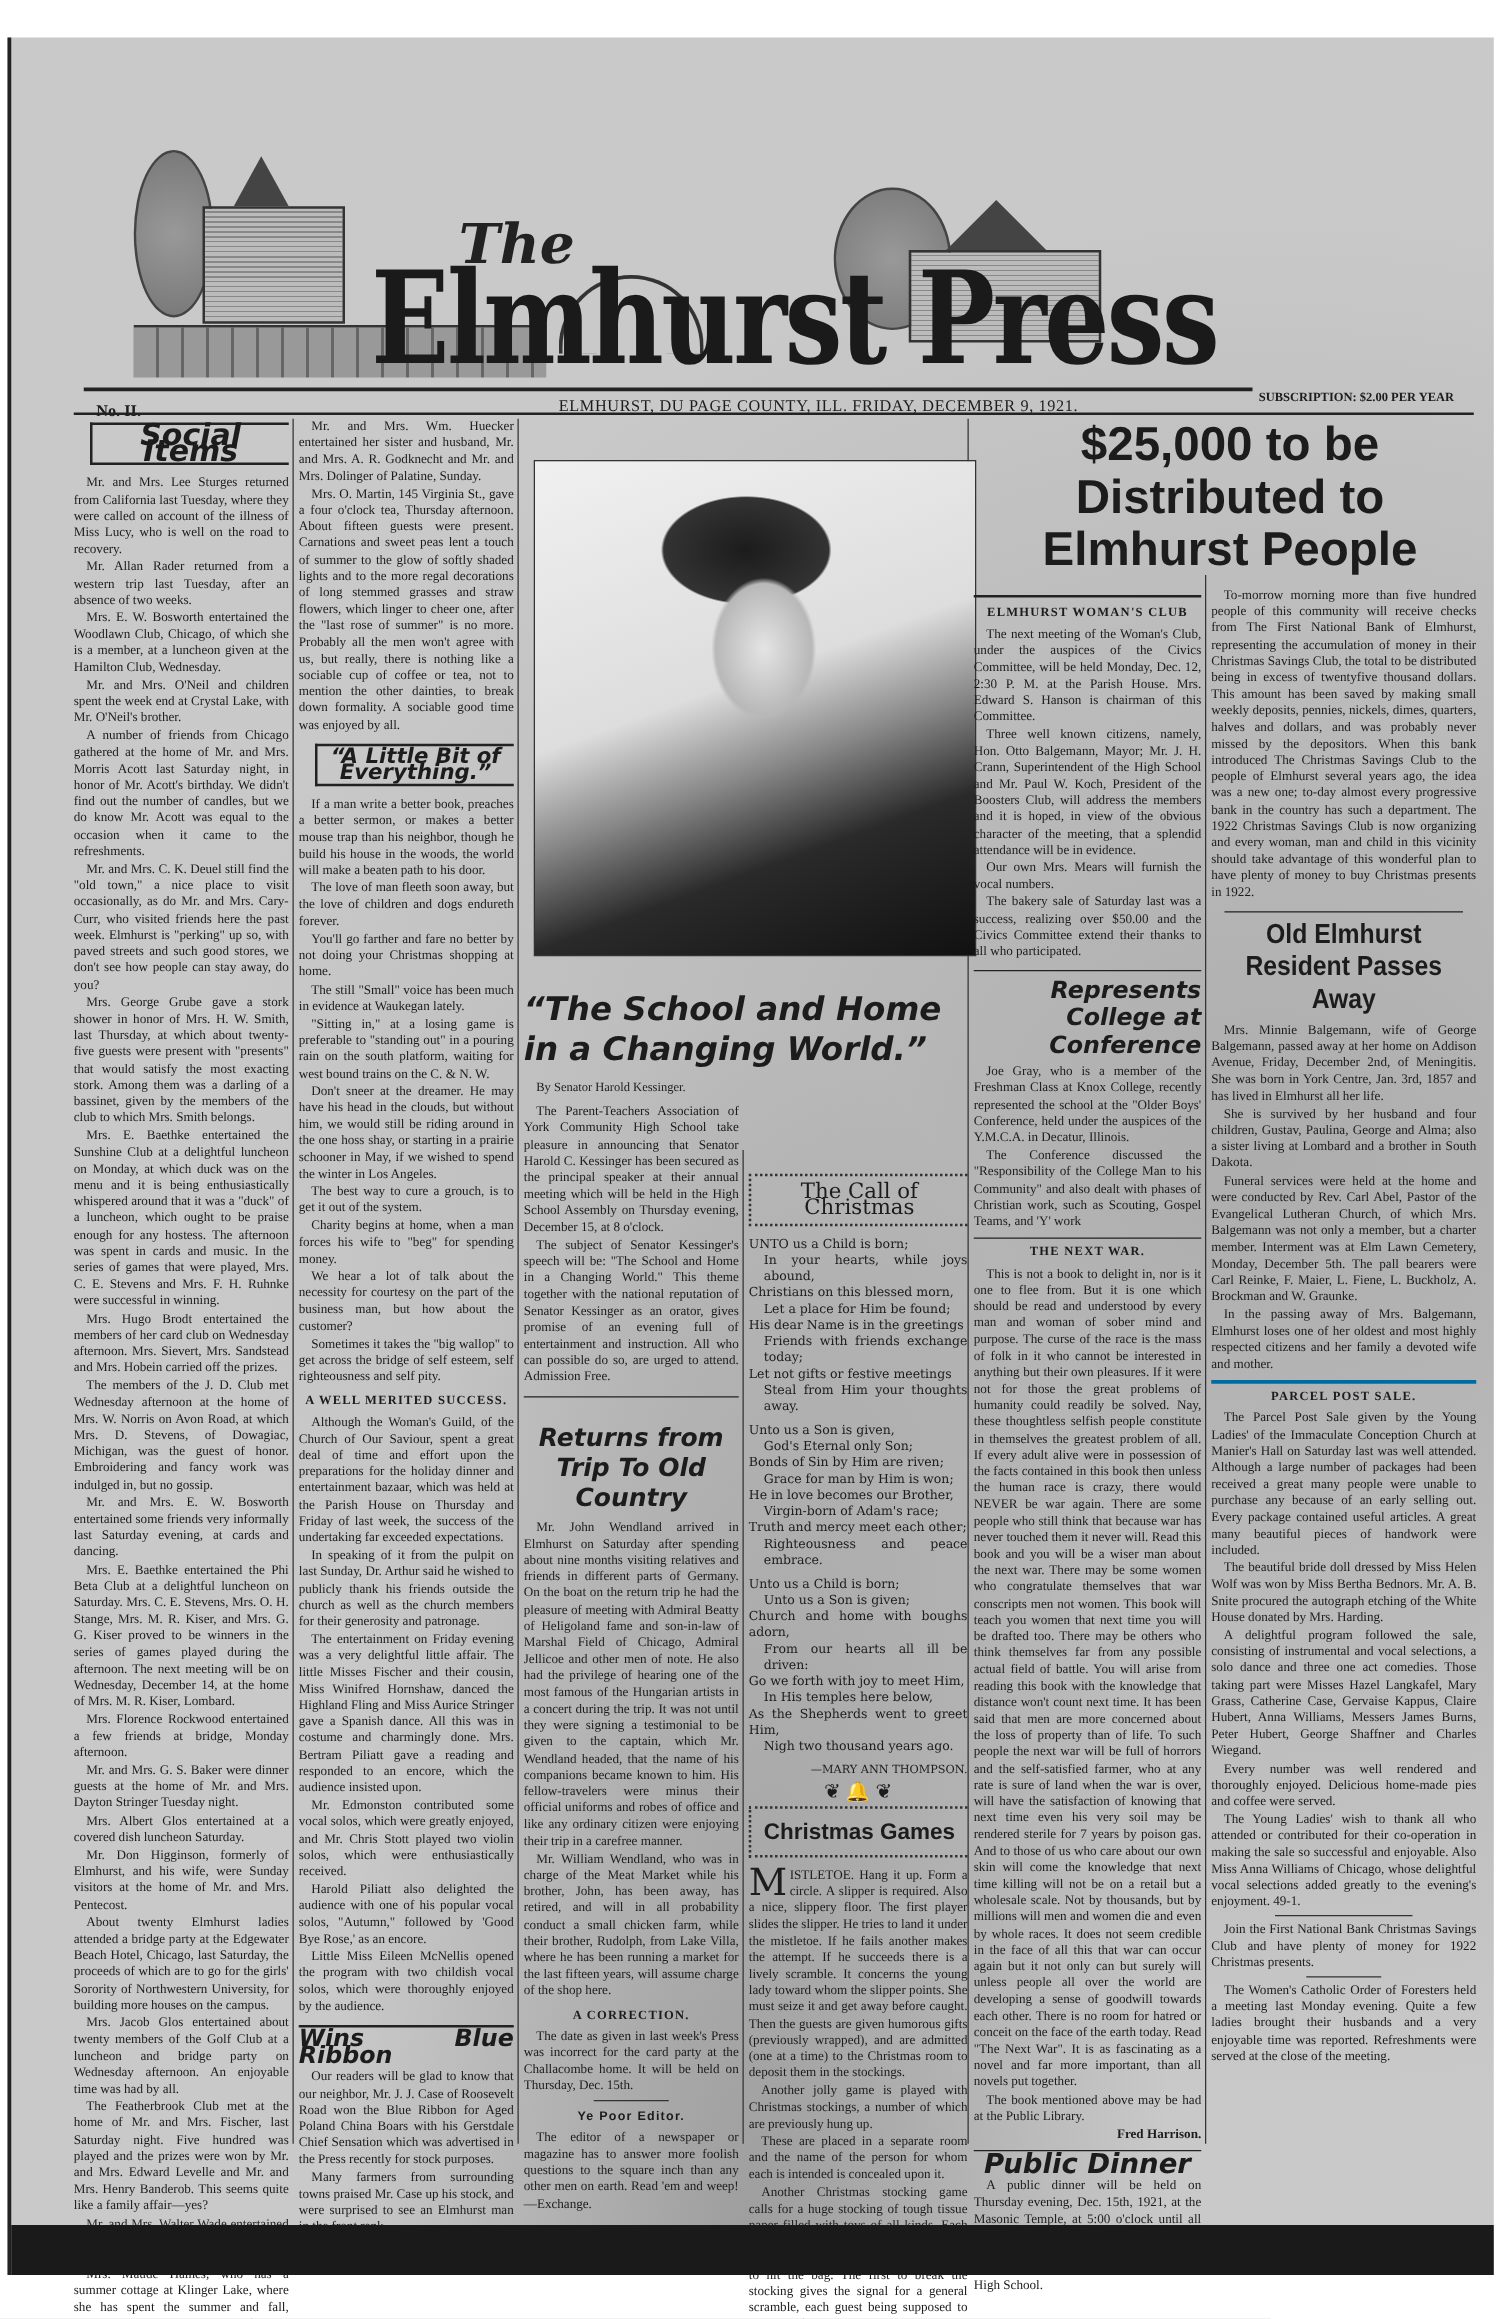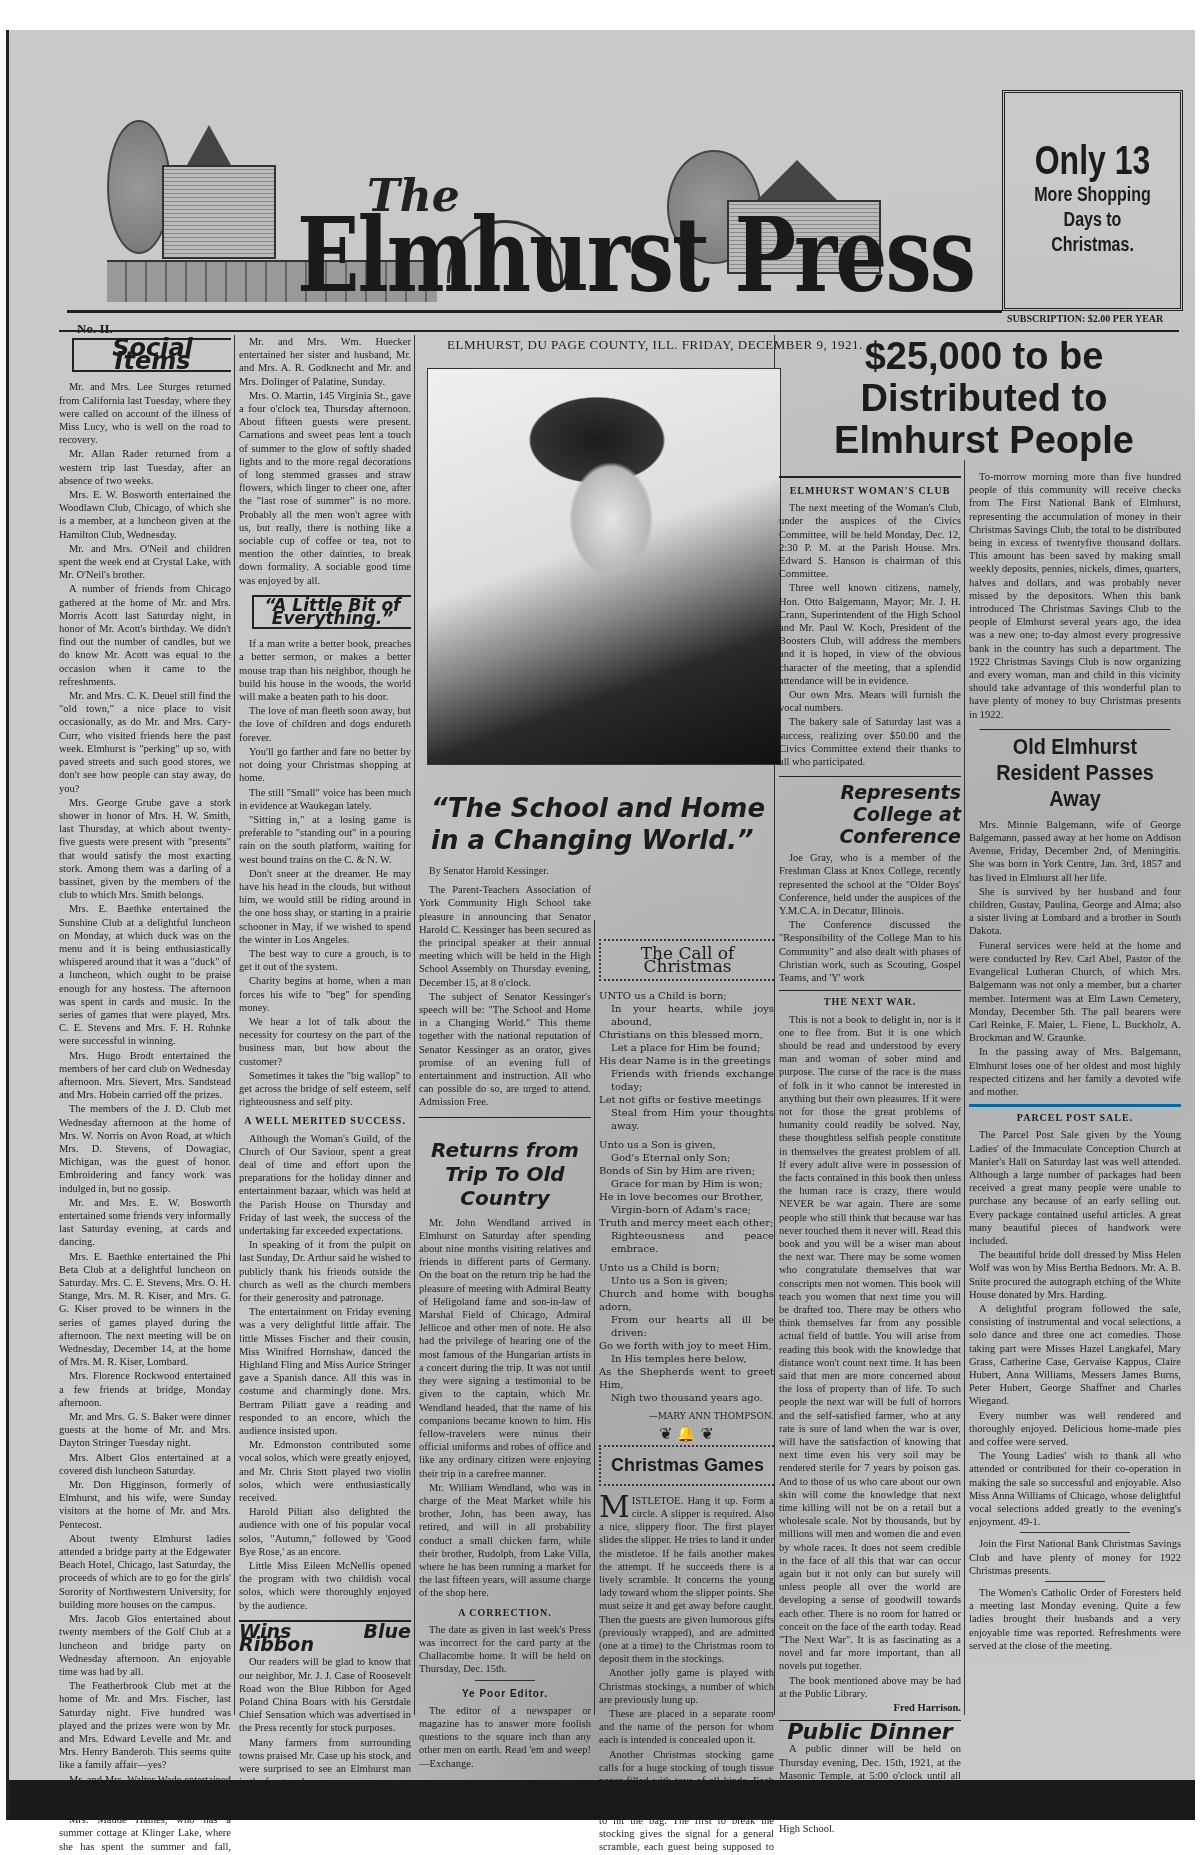--- a/index.html
+++ b/index.html
@@ -17,21 +17,21 @@
   .house{position:absolute;border:2px solid #333;background:repeating-linear-gradient(0deg,#bbb 0 3px,#888 3px 4px);}
   .roof{position:absolute;width:0;height:0;border-left:40px solid transparent;border-right:40px solid transparent;border-bottom:40px solid #444;}
   .wall{position:absolute;height:40px;background:repeating-linear-gradient(90deg,#999 0 18px,#666 18px 20px);border-top:2px solid #333;}
   .bridge{position:absolute;width:110px;height:60px;border:3px solid #333;border-bottom:none;border-radius:60px 60px 0 0;}
   .tree{position:absolute;border-radius:50%;border:2px solid #444;background:radial-gradient(circle,#999,#777);}
   .promo-box{position:absolute;left:965px;top:20px;width:175px;height:215px;border:3px double #222;text-align:center;font-family:"Liberation Sans",sans-serif;font-weight:bold;}
   .promo-big{font-size:40px;line-height:44px;margin-top:45px;transform:scaleX(.8);}
   .promo-small{font-size:20px;line-height:25px;transform:scaleX(.8);}
   .dateline{position:absolute;left:30px;top:245px;width:1110px;height:22px;font-size:13px;font-family:"Liberation Serif",serif;}
   .dateline .no{position:absolute;left:10px;top:6px;font-weight:bold;}
-  .dateline .loc{position:absolute;left:380px;top:2px;letter-spacing:.5px;margin-top:20px;}
+  .dateline .loc{position:absolute;left:380px;top:2px;letter-spacing:.5px;}
   .dateline .sub{position:absolute;left:940px;top:-2px;font-size:10px;font-weight:bold;}
   .rule{position:absolute;height:2px;background:#222;}
   
   .col{position:absolute;font-size:10.5px;line-height:13.2px;text-align:justify;}
   .col p{margin:0 0 1px 0;text-indent:10px;}
   .headbox{border:2px solid #222;border-width:2px 0 2px 2px;text-align:center;padding:2px 0;margin-bottom:8px;margin-left:13px;}
   .hd-italic{font-family:"DejaVu Sans",sans-serif;font-style:italic;font-weight:bold;}
   .hd-sans{font-family:"Liberation Sans",sans-serif;font-weight:bold;}
   .subhead{text-align:center;font-weight:bold;letter-spacing:1px;font-size:10px;margin:6px 0 4px;}
   .vline{position:absolute;width:1px;background:#333;}
@@ -57,26 +57,20 @@
       <div class="tree" style="left:40px;top:10px;width:60px;height:130px;"></div>
       <div class="house" style="left:95px;top:55px;width:110px;height:90px;"></div>
       <div class="roof" style="left:120px;top:15px;border-left-width:22px;border-right-width:22px;"></div>
       <div class="wall" style="left:40px;top:150px;width:330px;"></div>
       <div class="bridge" style="left:380px;top:110px;"></div>
       <div class="tree" style="left:600px;top:40px;width:90px;height:110px;"></div>
       <div class="house" style="left:660px;top:90px;width:150px;height:70px;"></div>
       <div class="roof" style="left:690px;top:50px;"></div>
       <div class="mast-the">The</div>
       <div class="mast-title">Elmhurst Press</div>
-    </div>
-    <div class="promo-box">
-      <div class="promo-big">Only 13</div>
-      <div class="promo-small">More Shopping</div>
-      <div class="promo-small">Days to</div>
-      <div class="promo-small">Christmas.</div>
     </div>
     <div class="dateline">
       <span class="no">No. II.</span>
       <span class="loc">ELMHURST, DU PAGE COUNTY, ILL.  FRIDAY, DECEMBER 9, 1921.</span>
       <span class="sub">SUBSCRIPTION: $2.00 PER YEAR</span>
     </div>
   </div>
   <div class="rule" style="left:50px;top:300px;width:1120px;"></div>
 
   <div class="vline" style="left:225px;top:305px;height:1380px;"></div>
@@ -133,21 +127,21 @@
     <p>Little Miss Eileen McNellis opened the program with two childish vocal solos, which were thoroughly enjoyed by the audience.</p>
     <div class="hd-italic" style="font-size:19px;margin:8px 0 4px;border-top:2px solid #222;padding-top:3px;">Wins Blue Ribbon</div>
     <p>Our readers will be glad to know that our neighbor, Mr. J. J. Case of Roosevelt Road won the Blue Ribbon for Aged Poland China Boars with his Gerstdale Chief Sensation which was advertised in the Press recently for stock purposes.</p>
     <p>Many farmers from surrounding towns praised Mr. Case up his stock, and were surprised to see an Elmhurst man in the front rank.</p>
     <p>Watch next year's awards and we shall see another long list from this farm.</p>
   </div>
 
   <div class="photo"></div>
 
   <div class="col" style="left:410px;top:840px;width:172px;">
-    <div class="hd-italic" style="position:absolute;left:0;top:-78px;width:355px;font-size:26px;line-height:32px;text-align:left;margin-left:12px;">“The School and Home in a Changing World.”</div>
+    <div class="hd-italic" style="position:absolute;left:0;top:-78px;width:355px;font-size:26px;line-height:32px;text-align:left;">“The School and Home in a Changing World.”</div>
     <div style="text-align:left;font-size:10px;margin:-6px 0 6px 10px;">By Senator Harold Kessinger.</div>
     <p>The Parent-Teachers Association of York Community High School take pleasure in announcing that Senator Harold C. Kessinger has been secured as the principal speaker at their annual meeting which will be held in the High School Assembly on Thursday evening, December 15, at 8 o'clock.</p>
     <p>The subject of Senator Kessinger's speech will be: "The School and Home in a Changing World." This theme together with the national reputation of Senator Kessinger as an orator, gives promise of an evening full of entertainment and instruction. All who can possible do so, are urged to attend. Admission Free.</p>
     <div class="hd-italic" style="font-size:20px;line-height:24px;text-align:center;margin:8px 0 6px;border-top:1px solid #222;padding-top:20px;">Returns from Trip To Old Country</div>
     <p>Mr. John Wendland arrived in Elmhurst on Saturday after spending about nine months visiting relatives and friends in different parts of Germany. On the boat on the return trip he had the pleasure of meeting with Admiral Beatty of Heligoland fame and son-in-law of Marshal Field of Chicago, Admiral Jellicoe and other men of note. He also had the privilege of hearing one of the most famous of the Hungarian artists in a concert during the trip. It was not until they were signing a testimonial to be given to the captain, which Mr. Wendland headed, that the name of his companions became known to him. His fellow-travelers were minus their official uniforms and robes of office and like any ordinary citizen were enjoying their trip in a carefree manner.</p>
     <p>Mr. William Wendland, who was in charge of the Meat Market while his brother, John, has been away, has retired, and will in all probability conduct a small chicken farm, while their brother, Rudolph, from Lake Villa, where he has been running a market for the last fifteen years, will assume charge of the shop here.</p>
     <div class="subhead">A CORRECTION.</div>
     <p>The date as given in last week's Press was incorrect for the card party at the Challacombe home. It will be held on Thursday, Dec. 15th.</p>
     <div class="smallrule"></div>
     <div class="subhead" style="font-family:'Liberation Sans',sans-serif;">Ye Poor Editor.</div>

